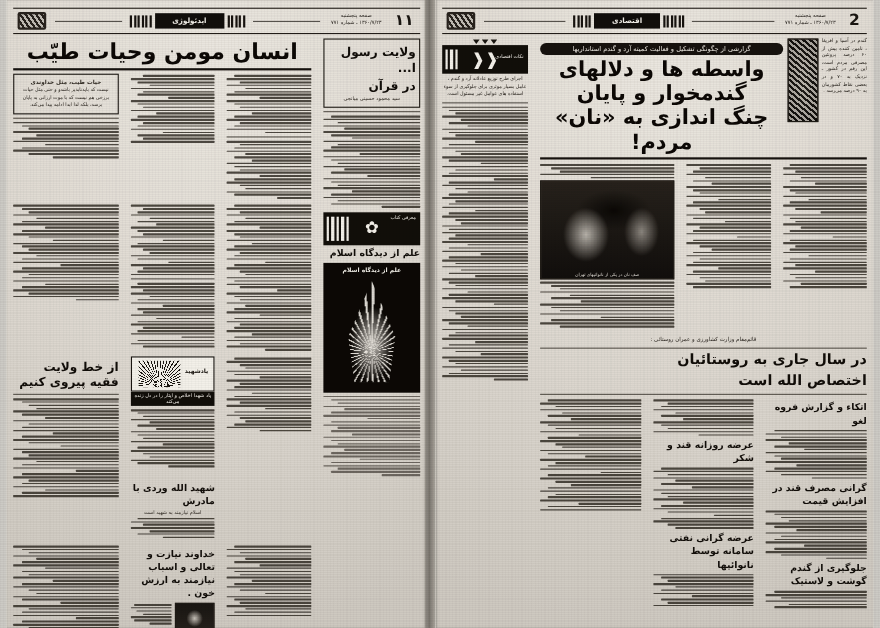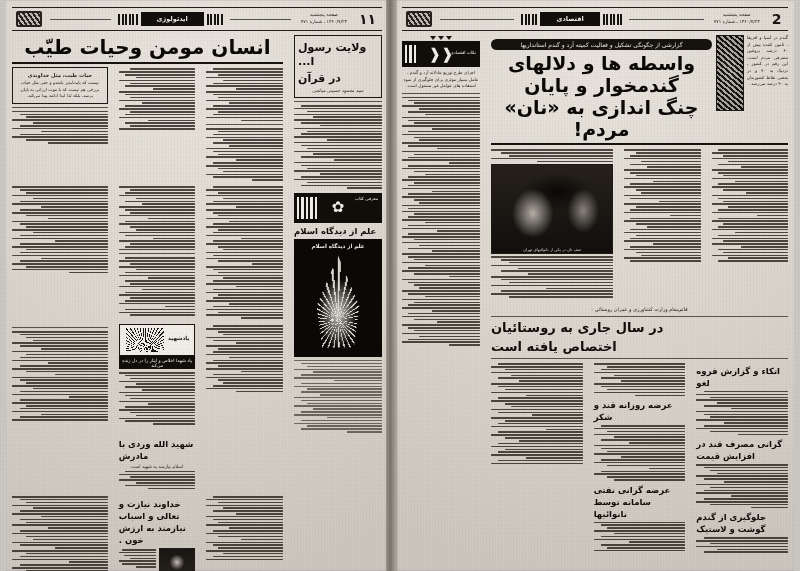--- a/index.html
+++ b/index.html
@@ -96,21 +96,21 @@
     display:block;height:1.55px;margin:1.65px 0;border-radius:.5px;
     background:#2e2922;opacity:.82;
   }
   .tx.dense i{margin:1.35px 0;height:1.5px;}
   .tx.pale i{opacity:.62;}
   .tx i.s85{width:85%}.tx i.s92{width:92%}.tx i.s70{width:70%}
   .tx i.s55{width:55%}.tx i.s40{width:40%}.tx i.s100{width:100%}
   .tx i.s78{width:78%}.tx i.s62{width:62%}
 
   .sub{
-    font-size:8.5px;font-weight:bold;color:#15110d;text-align:left;
+    font-size:8.5px;font-weight:bold;color:#15110d;text-align:right;
     line-height:12px;margin:3px 0 2px;
   }
   .sub.lg{font-size:11px;line-height:14px;}
   .sub.xl{font-size:13px;line-height:16px;}
   .byline{font-size:4.6px;text-align:center;color:#332d26;margin:1px 0 2px;}
 
   
   .photo{
     background:#3a342d;position:relative;overflow:hidden;border:1px solid #221e19;
   }
@@ -621,20 +621,21 @@
                   <i class="s100"></i>
                   <i class="s85"></i>
                   <i class="s100"></i>
                   <i class="s78"></i>
                   <i class="s92"></i>
                   <i class="s62"></i>
               </span>
             </div>
             <div class="vrule"></div>
             <div class="col" style="flex:1.25;">
+              <div class="sub lg">از خط ولایت فقیه پیروی کنیم</div>
               <div class="rule-thin"></div>
               <span class="tx dense">
                 <i class="s100"></i>
                   <i class="s92"></i>
                   <i class="s85"></i>
                   <i class="s78"></i>
                   <i class="s100"></i>
                   <i class="s92"></i>
                   <i class="s70"></i>
                   <i class="s100"></i>
@@ -926,21 +927,21 @@
                   <i class="s100"></i>
                   <i class="s85"></i>
               </span>
             </div>
           </div>
 
           <div style="margin-top:6px;">
             <div class="ministry">قائم‌مقام وزارت کشاورزی و عمران روستائی :</div>
             <div class="rule-thin"></div>
             <div class="sub xl">در سال جاری به روستائیان</div>
-            <div class="sub xl">اختصاص یافته است</div>
+            <div class="sub xl">اختصاص الله است</div>
             <div class="rule-thin"></div>
           </div>
 
           <div class="cols" style="margin-top:3px;align-items:flex-start;">
             <div class="col">
               <div class="sub">اتکاء و گزارش فروه لغو</div>
               <span class="tx dense">
                 <i class="s92"></i>
                   <i class="s100"></i>
                   <i class="s85"></i>

